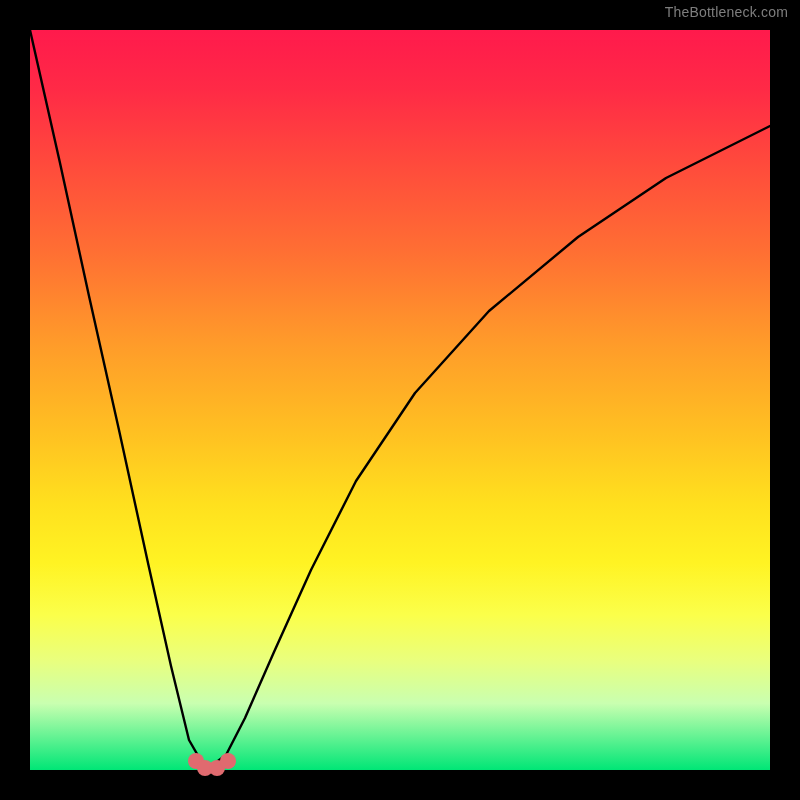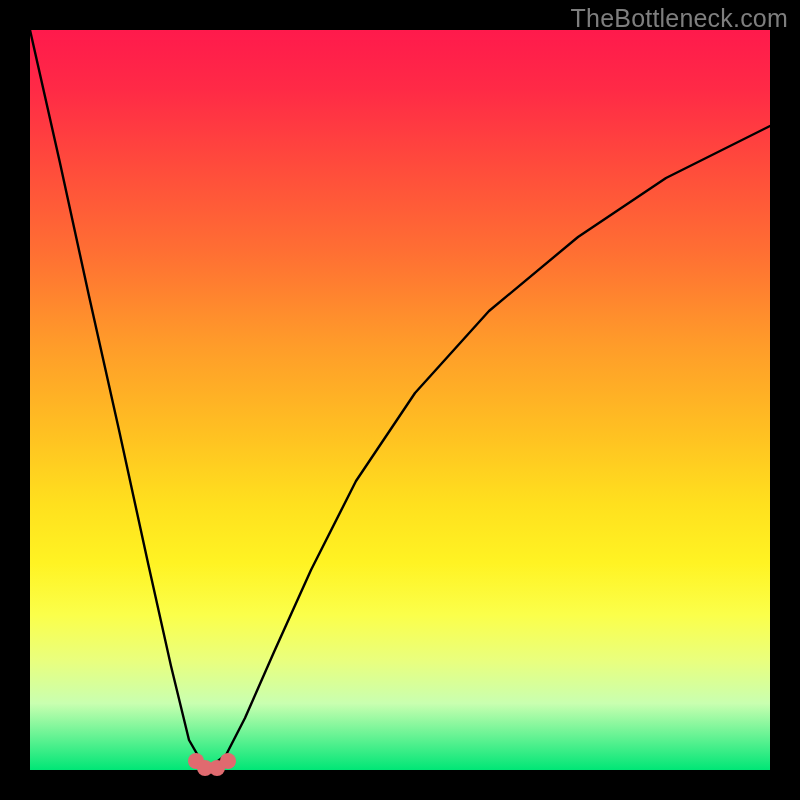--- a/index.html
+++ b/index.html
@@ -38,21 +38,21 @@
       #eaff7c 85%,
       #c9ffb0 91%,
       #00e676 100%
     );
   }
   .watermark {
     position: absolute;
     top: 4px;
     right: 12px;
     color: #7e7e7e;
-    font-size: 25px;
+    font-size: 14px;
     font-weight: 500;
     letter-spacing: 0.2px;
     pointer-events: none;
   }
   svg.curve {
     position: absolute;
     left: 0;
     top: 0;
     width: 740px;
     height: 740px;

